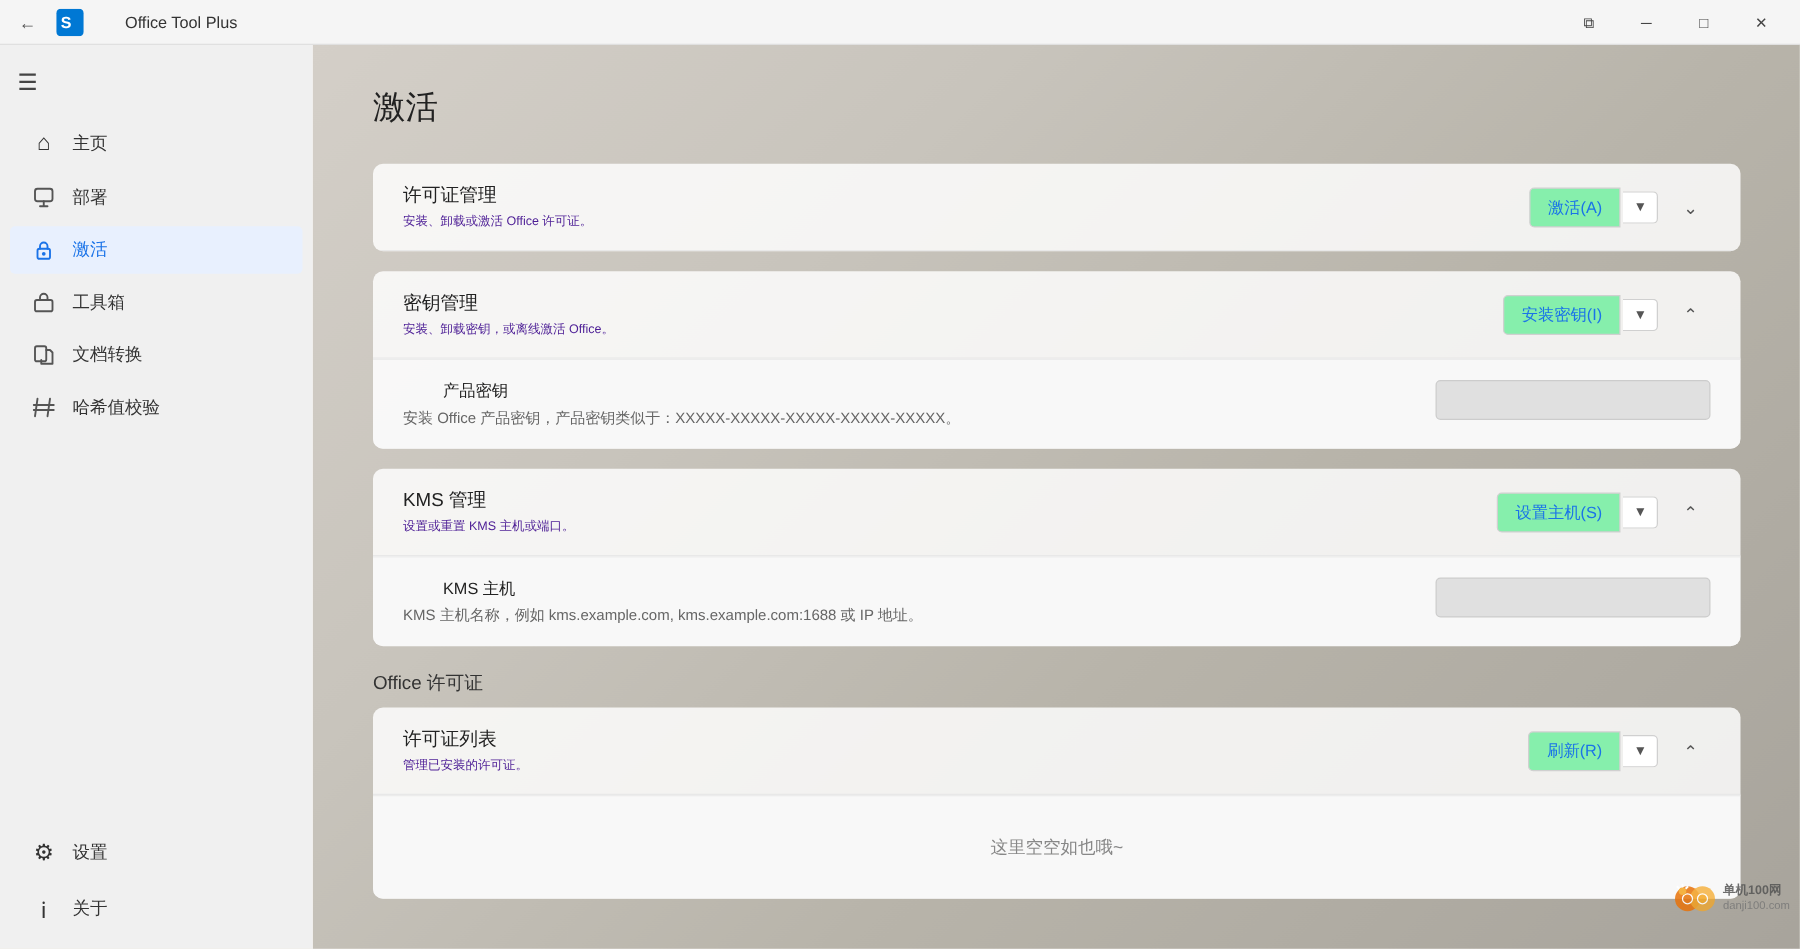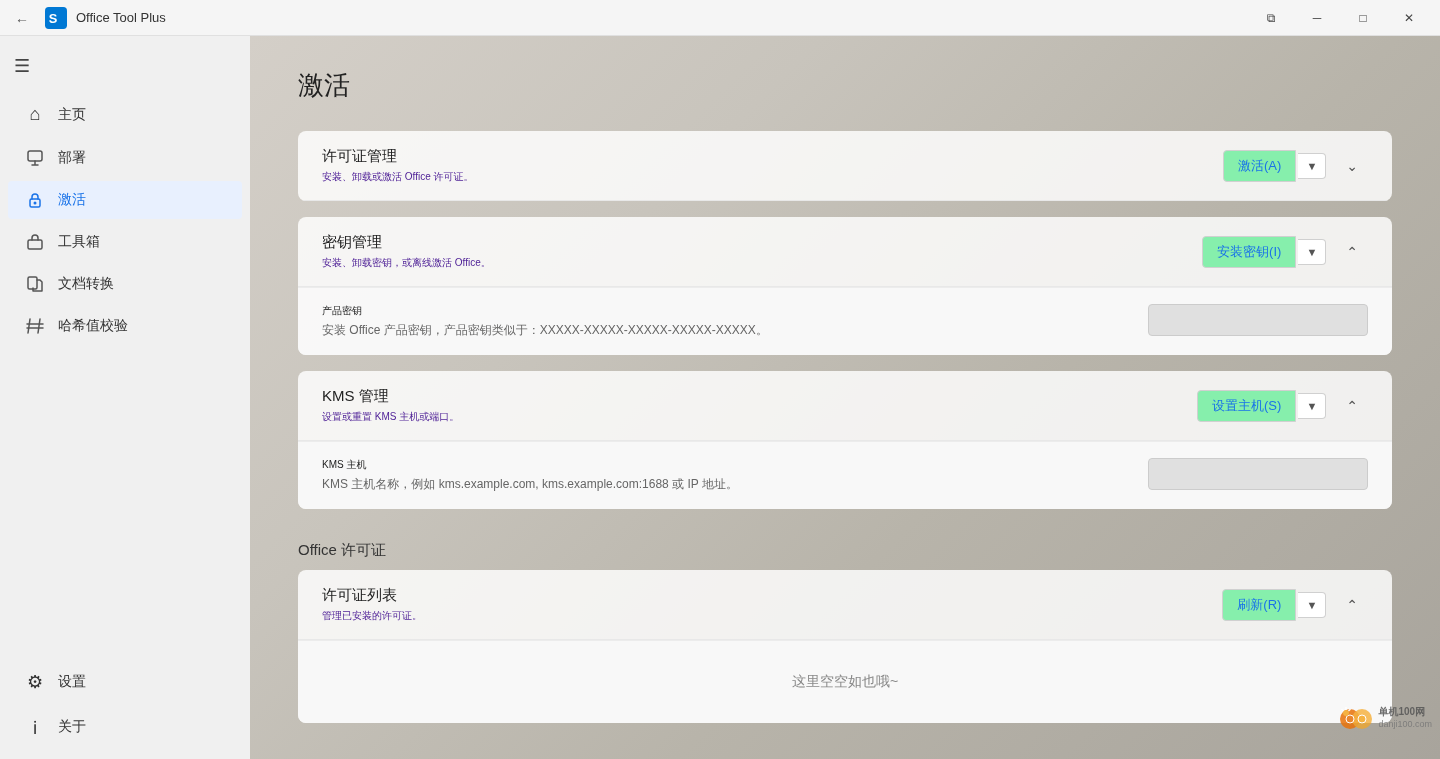--- a/index.html
+++ b/index.html
@@ -39,20 +39,21 @@
       margin: 0 6px;
       display: flex;
       align-items: center;
       justify-content: center;
     }
     .titlebar-icon svg { width: 22px; height: 22px; }
     .titlebar-title {
       font-size: 13px;
       color: #333;
       flex: 1;
+      margin-left: 24px;
     }
     .titlebar-controls {
       display: flex;
       align-items: center;
     }
     .titlebar-btn {
       width: 46px;
       height: 36px;
       display: flex;
       align-items: center;
@@ -191,43 +192,44 @@
     
     .sub-section {
       padding: 16px 24px;
       background: rgba(248,248,248,0.9);
       border-top: 1px solid #ececec;
       display: flex;
       align-items: flex-start;
       justify-content: space-between;
     }
     .sub-section-info h4 {
-      font-size: 10px;
+      font-size: 13px;
       font-weight: 500;
       color: #222;
       margin-bottom: 4px;
+      margin-left: 32px;
     }
     .sub-section-info p {
       font-size: 12px;
       color: #666;
     }
     .sub-input {
       width: 220px;
       height: 32px;
       background: #e0e0e0;
       border-radius: 4px;
       border: 1px solid #ccc;
     }
 
     
     .license-section-title {
       font-size: 15px;
       font-weight: 500;
       color: #333;
-      margin: 32px 0 10px 0;
+      margin: 20px 0 10px 0;
     }
 
     
     .empty-state {
       padding: 32px 24px;
       text-align: center;
       color: #888;
       font-size: 14px;
       background: rgba(248,248,248,0.9);
       border-top: 1px solid #ececec;

